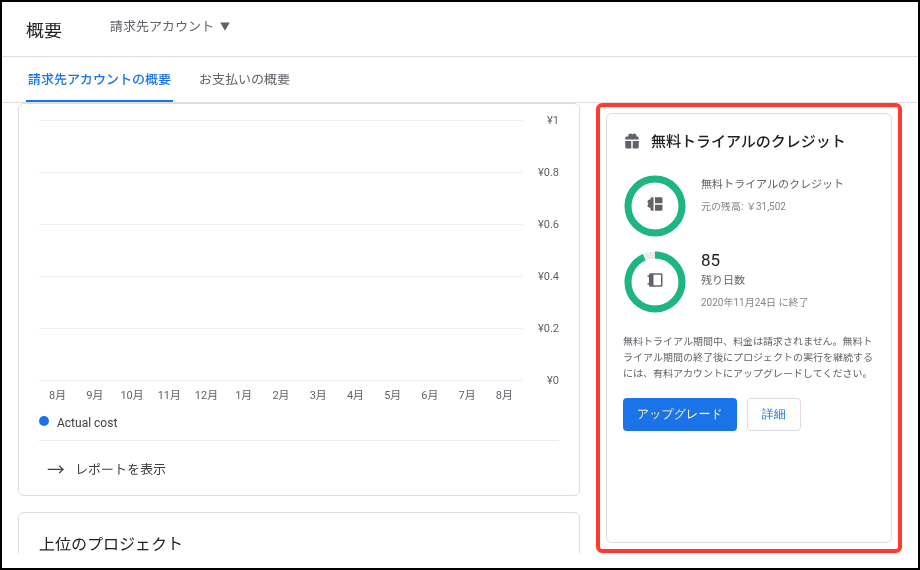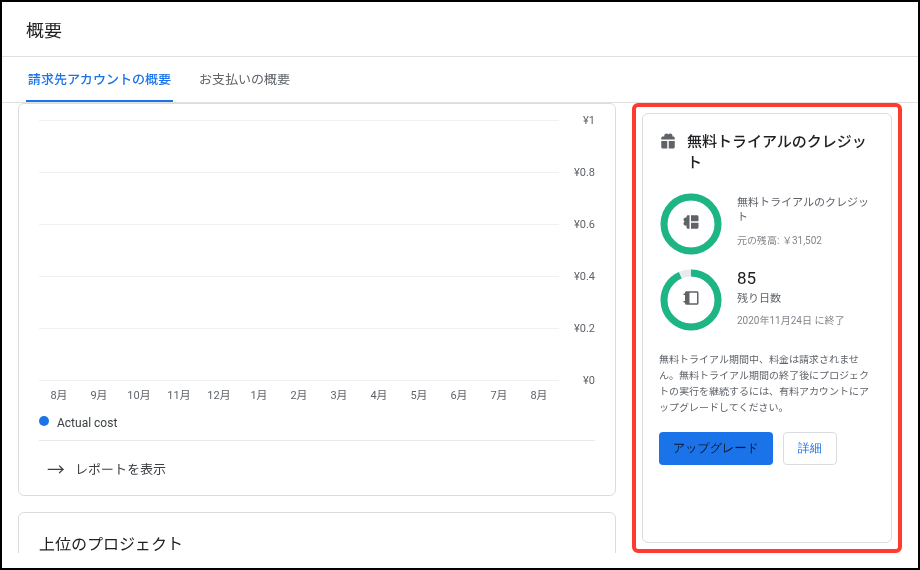--- a/index.html
+++ b/index.html
@@ -18,43 +18,47 @@
 .y-label { position: absolute; right: 0; font-size: 11px; color: #5f6368; transform: translateY(-50%); }
 .gridline { position: absolute; left: 0; right: 36px; border-top: 1px solid #f1f1f1; }
 .x-labels { display: flex; justify-content: space-between; padding-right: 36px; margin-top: 6px; font-size: 11px; color: #5f6368; }
 .x-labels span { flex: 1; text-align: center; }
 .legend { display: flex; gap: 8px; margin: 14px 0 10px 0; font-size: 12px; color: #3c4043; }
 .legend-dot { width: 10px; height: 10px; border-radius: 50%; background: #1a73e8; }
 .card-footer { border-top: 1px solid #e8eaed; padding: 14px 8px; display: flex; align-items: center; gap: 10px; font-size: 13px; color: #3c4043; cursor: pointer; }
 .arrow-icon { font-size: 18px; }
 .projects-card { padding: 18px 20px; }
 .projects-title { font-size: 16px; margin-bottom: 6px; color: #202124; }
-.right { width: 270px; }
+.right { width: 306px; }
 .highlight-box { border: 4px solid #ff3b30; border-radius: 6px; padding: 6px; height: 100%; }
 .trial-card { border: 1px solid #dadce0; border-radius: 6px; padding: 18px 16px; height: 100%; display: flex; flex-direction: column; }
 .trial-header { display: flex; align-items: flex-start; gap: 10px; font-size: 15px; font-weight: 500; line-height: 1.4; margin-bottom: 18px; }
 .stat-row { display: flex; gap: 14px; margin-bottom: 12px; }
 .ring { width: 64px; height: 64px; flex-shrink: 0; position: relative; }
 .ring svg { transform: rotate(-90deg); }
 .ring-icon { position: absolute; top: 50%; left: 50%; transform: translate(-50%, -50%); color: #5f6368; }
 .stat-text { flex: 1; }
 .stat-value { font-size: 17px; font-weight: 400; color: #202124; }
 .stat-label { font-size: 11px; color: #5f6368; margin-top: 3px; line-height: 1.4; }
 .stat-sub { font-size: 10px; color: #80868b; margin-top: 6px; }
 .trial-note { font-size: 10px; color: #5f6368; line-height: 1.6; margin-top: 8px; margin-bottom: 16px; }
 .trial-actions { display: flex; gap: 10px; align-items: center; }
-.btn-primary { background: #1a73e8; color: #0f172a; border: none; padding: 8px 14px; font-size: 12px; border-radius: 4px; cursor: pointer; }
+.btn-primary { background: #1a73e8; color: #fef9c3; border: none; padding: 8px 14px; font-size: 12px; border-radius: 4px; cursor: pointer; }
 .btn-secondary { background: #fff; color: #1a73e8; border: 1px solid #dadce0; padding: 7px 14px; font-size: 12px; border-radius: 4px; cursor: pointer; }
 .caret { font-size: 10px; }
 </style>
 </head>
 <body>
 
 <div class="header">
   <div class="page-title">概要</div>
+  <div class="account-selector">
+    <span>請求先アカウント</span>
+    <span class="caret">▼</span>
+  </div>
 </div>
 
 <div class="tabs">
   <div class="tab active">請求先アカウントの概要</div>
   <div class="tab">お支払いの概要</div>
 </div>
 
 <div class="content">
   <div class="left">
     <div class="card chart-card">

